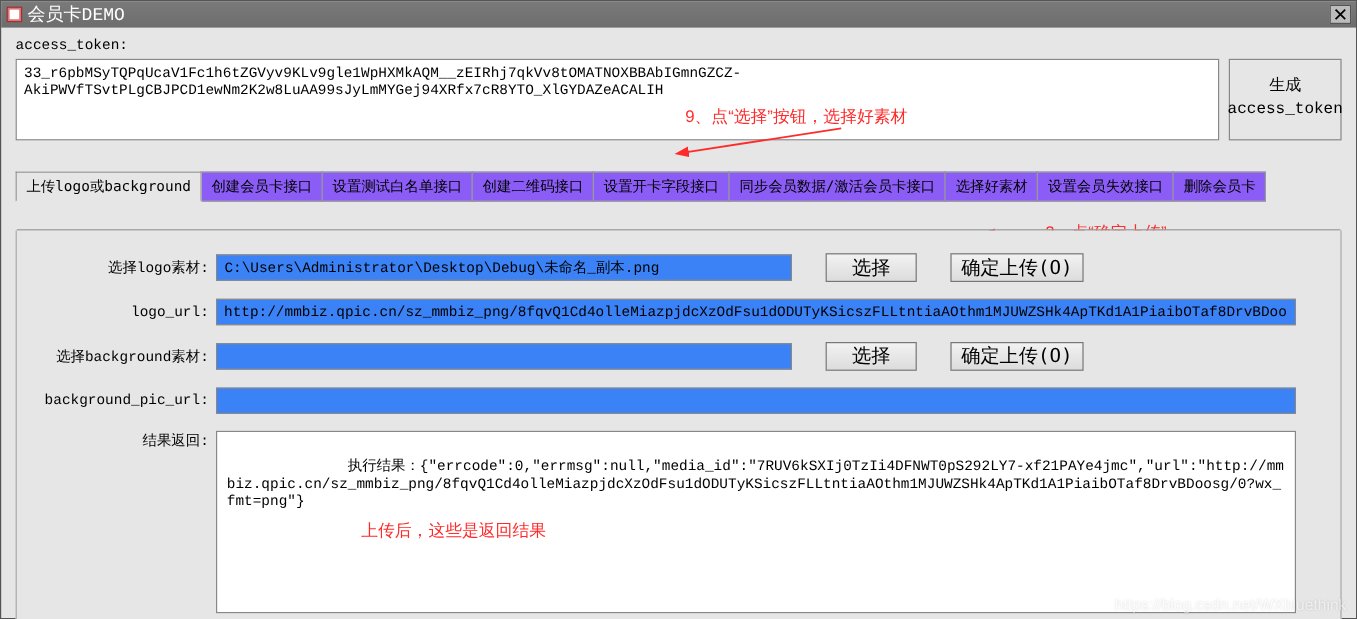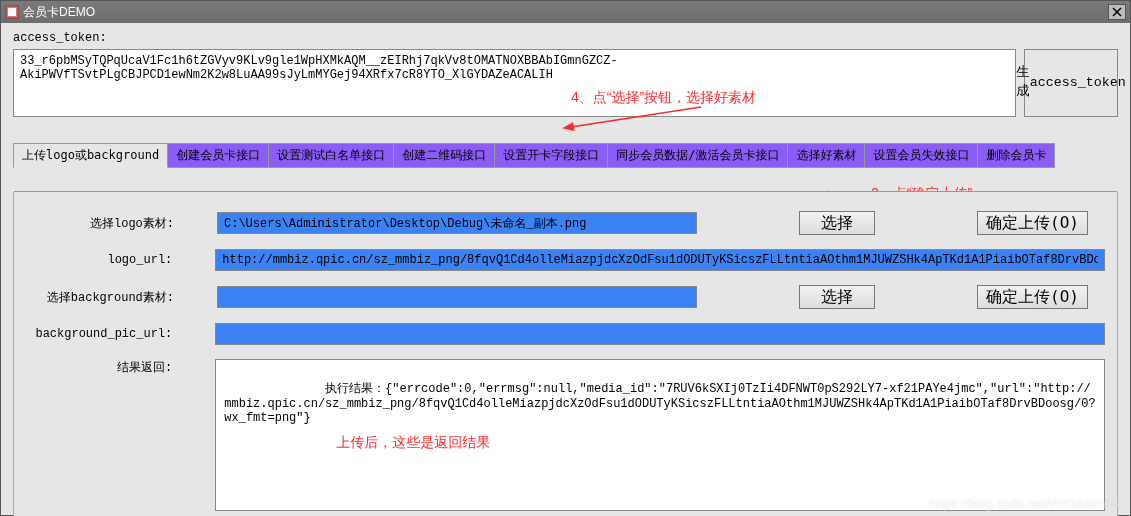--- a/index.html
+++ b/index.html
@@ -1,37 +1,37 @@
 <!DOCTYPE html>
 <html><head>
 <meta charset="utf-8">
 <style>
   * { box-sizing: border-box; }
   html,body { margin:0; padding:0; font-family:"SimSun","Microsoft YaHei",monospace; font-size:12px; background:#d4d4d4; }
   .window { width:1131px; height:516px; background:#e6e6e6; border:1px solid #555; position:relative; }
   .titlebar { height:22px; background:linear-gradient(#7a7a7a,#6d6d6d); color:#fff; display:flex; align-items:center; padding:0 4px; }
   .titlebar .icon { width:14px; height:14px; margin-right:4px; display:inline-flex; align-items:center; justify-content:center; }
-  .titlebar .title { font-family:Liberation Sans, sans-serif; font-size:12px; }
+  .titlebar .title { font-family:Liberation Mono, monospace; font-size:15px; }
   .titlebar .close { margin-left:auto; width:18px; height:16px; background:#bcbcbc; border:1px solid #555; color:#000; display:flex; align-items:center; justify-content:center; font-family:Arial; font-size:11px; font-weight:bold; }
   .content { padding:8px 12px 12px 12px; position:relative; }
   .label-row { display:flex; align-items:flex-start; margin-bottom:4px; }
   .top-label { font-family:"Courier New","SimSun",monospace; width:90px; }
   .token-wrap { display:flex; align-items:stretch; gap:8px; }
   .token-input { flex:1; height:68px; border:1px solid #888; background:#fff; padding:4px 6px; font-family:"Courier New","SimSun",monospace; font-size:12px; resize:none; }
-  .gen-btn { width:94px; border:1px solid #888; background:#e6e6e6; display:flex; flex-direction:row; align-items:center; justify-content:center; font-family:"Courier New","SimSun",monospace; text-align:center; line-height:1.4; cursor:default; }
+  .gen-btn { width:94px; border:1px solid #888; background:#e6e6e6; display:flex; flex-direction:column; align-items:center; justify-content:center; font-family:"Courier New","SimSun",monospace; text-align:center; line-height:1.4; cursor:default; }
   .annotation { position:absolute; color:#ff2a2a; font-family:"SimSun",sans-serif; font-size:14px; white-space:nowrap; pointer-events:none; }
   .arrow-svg { position:absolute; pointer-events:none; }
   .tabs-container { margin-top:24px; border:1px solid #aaa; border-top:none; min-height:360px; background:#e6e6e6; position:relative; }
   .tabstrip { display:flex; position:relative; top:0; left:0; }
   .tab { border:1px solid #999; background:#e6e6e6; padding:3px 8px; font-family:"SimSun",monospace; font-size:12px; margin-right:-1px; cursor:default; white-space:nowrap; }
   .tab.active { border-bottom:1px solid #e6e6e6; background:#e6e6e6; position:relative; z-index:2; }
   .tab:not(.active){ background:#8b5cf6; }
   .tab-sep { border-top:1px solid #999; position:relative; top:-1px; }
   .panel { padding:18px 12px 12px 12px; }
-  .form-row { display:flex; align-items:center; margin-bottom:14px;gap:37px; }
+  .form-row { display:flex; align-items:center; margin-bottom:14px; }
   .form-label { width:154px; text-align:right; padding-right:6px; font-family:"Courier New","SimSun",monospace; }
   .text-input { height:22px; border:1px solid #888; background:#3b82f6; padding:2px 6px; font-family:"Courier New","SimSun",monospace; font-size:12px; }
   .text-input.path { width:480px; }
   .text-input.url  { width:900px; }
   .winbtn { height:24px; border:1px solid #777; background:linear-gradient(#f2f2f2,#dcdcdc); padding:0 8px; font-family:"SimSun",monospace; font-size:16px; cursor:default; min-width:76px; text-align:center; }
   .winbtn.wide { min-width:110px; }
   .gap { width:28px; }
   .result-area { width:900px; height:152px; border:1px solid #888; background:#fff; padding:6px 8px; font-family:"Courier New","SimSun",monospace; font-size:12px; white-space:pre-wrap; word-break:break-all; position:relative; }
   .result-annot { color:#ff2a2a; font-family:"SimSun",sans-serif; font-size:14px; position:absolute; }
   .watermark { position:absolute; right:8px; bottom:4px; color:rgba(255,255,255,0.85); font-family:Arial,sans-serif; font-size:13px; text-shadow:0 0 2px rgba(0,0,0,0.3); opacity:0.55; }
@@ -63,21 +63,21 @@
       <span class="top-label">access_token:</span>
     </div>
     <div class="token-wrap">
       <textarea class="token-input" style="">33_r6pbMSyTQPqUcaV1Fc1h6tZGVyv9KLv9gle1WpHXMkAQM__zEIRhj7qkVv8tOMATNOXBBAbIGmnGZCZ-AkiPWVfTSvtPLgCBJPCD1ewNm2K2w8LuAA99sJyLmMYGej94XRfx7cR8YTO_XlGYDAZeACALIH</textarea>
       <button class="gen-btn">
         <span>生成</span>
         <span>access_token</span>
       </button>
     </div>
 
-    <div class="annotation" style="left:570px; top:66px;">4、点“选择”按钮，选择好素材</div>
+    <div class="annotation" style="left:570px; top:66px;">9、点“选择”按钮，选择好素材</div>
     <svg class="arrow-svg" style="left:560px; top:78px;" width="150" height="90">
       <defs>
           <marker id="ah1" markerWidth="10" markerHeight="10" refX="2" refY="3" orient="auto">
             <path d="M0,0 L0,6 L8,3 z" fill="#ff2a2a"></path>
           </marker>
         </defs>
       <line x1="140" y1="6" x2="10" y2="26" stroke="#ff2a2a" stroke-width="1.5" marker-end="url(#ah1)"></line>
     </svg>
 
     <div class="annotation" style="left:870px; top:162px;">2、点“确定上传”</div>

